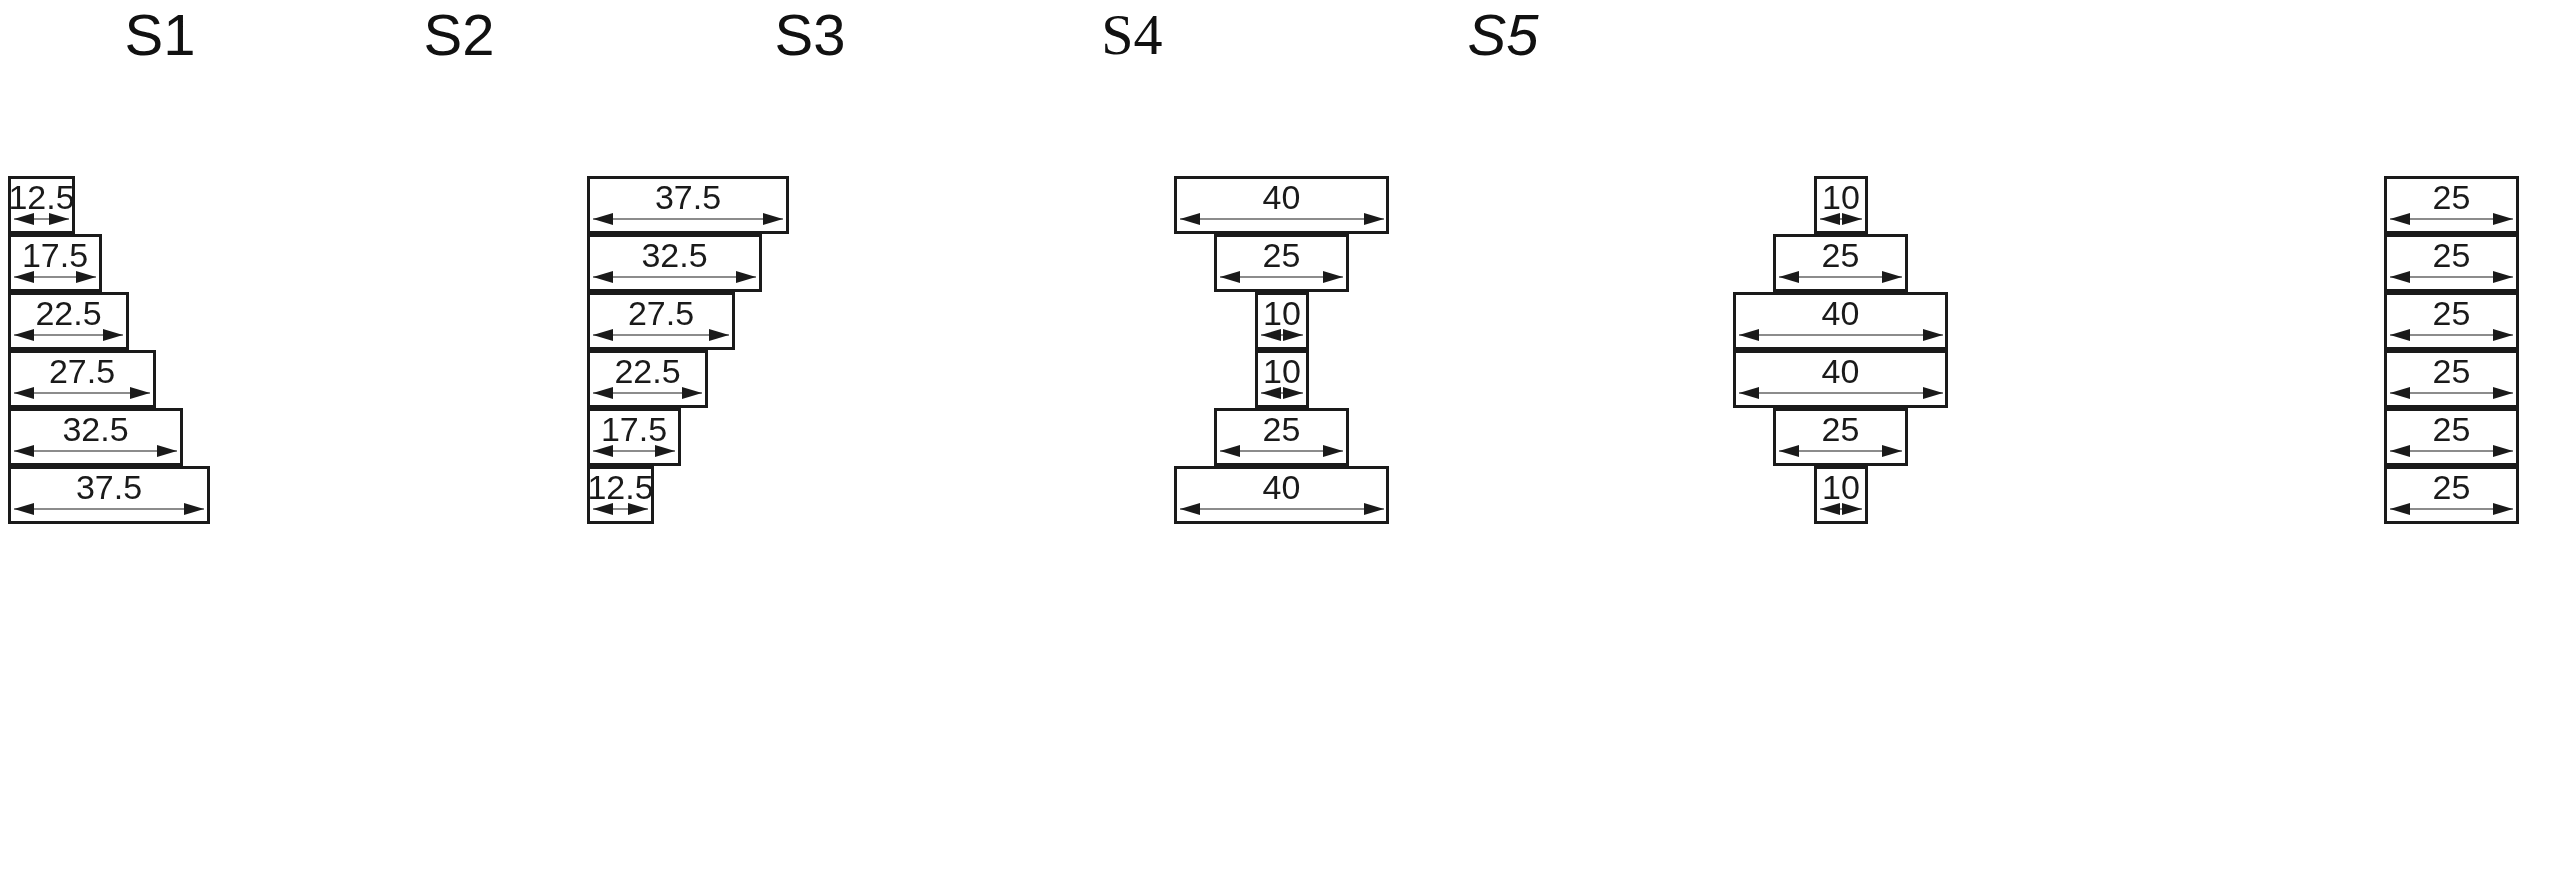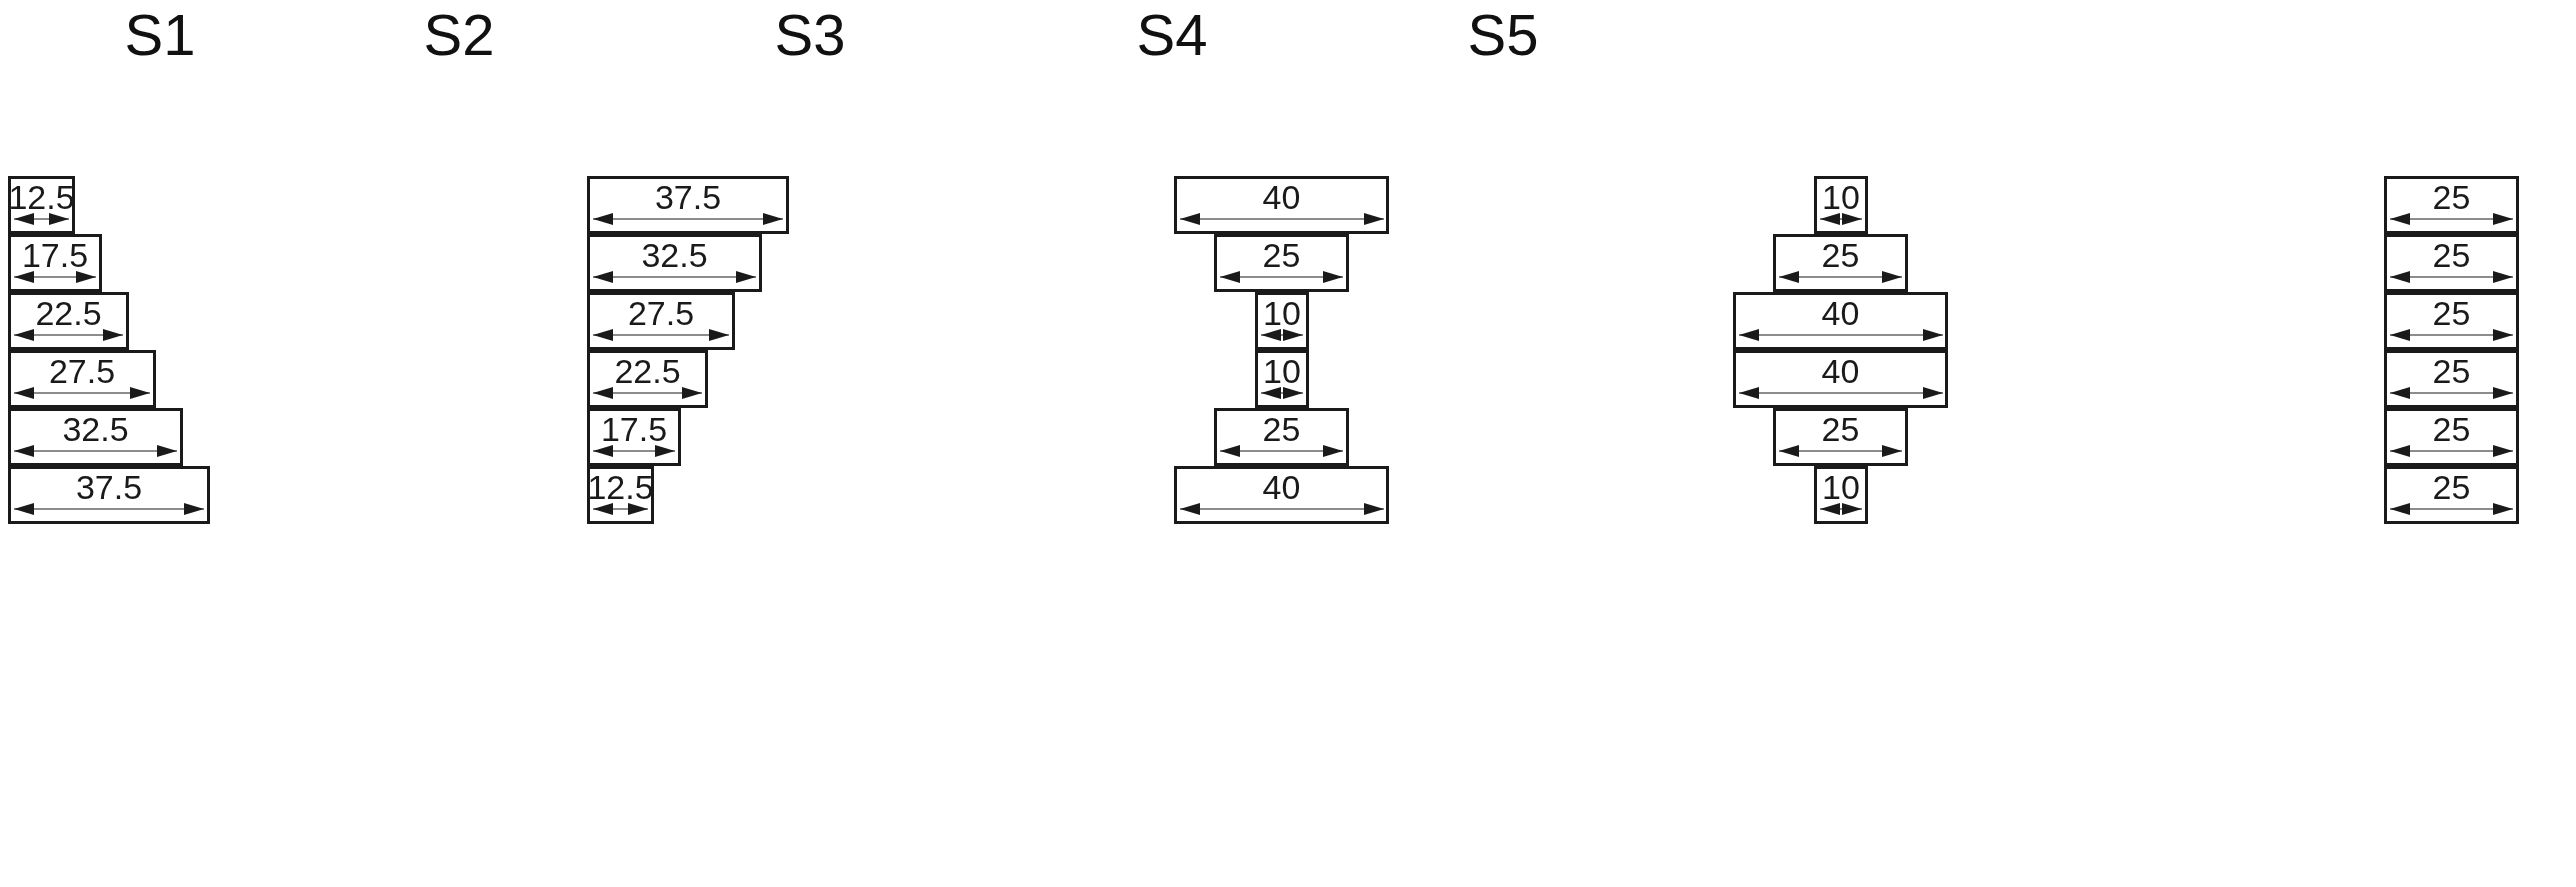--- a/index.html
+++ b/index.html
@@ -78,22 +78,22 @@
   }
 </style>
 </head>
 <body>
 
 <div id="page">
   <div id="headers-layer">
       <div class="col-header" style="left: 60px; width: 200px;">S1</div>
       <div class="col-header" style="left: 359px; width: 200px;">S2</div>
       <div class="col-header" style="left: 710px; width: 200px;">S3</div>
-      <div class="col-header" style="left: 1072px; width: 200px;">S4</div>
-      <div class="col-header" style="left: 1403px; width: 200px;">S5</div>
+      <div class="col-header" style="left: 1032px; width: 200px; font-family: Liberation Serif, serif;">S4</div>
+      <div class="col-header" style="left: 1403px; width: 200px; font-style: italic;">S5</div>
     </div>
   <div id="stacks-layer">
       <div class="stack" style="left: 8px; width: 231px;">
         <div class="row">
           <div class="box" style="left: 0px; width: 67px;"></div>
           <div class="dim-label" style="left: 0px; width: 67px;">12.5</div>
           <div class="dim-arrow" style="left: 6px; width: 55px;">
             <svg viewBox="0 0 100 14" preserveAspectRatio="none">
               <line x1="0" y1="7" x2="100" y2="7" stroke="#1a1a1a" stroke-width="1.2" vector-effect="non-scaling-stroke"></line>
             </svg>

